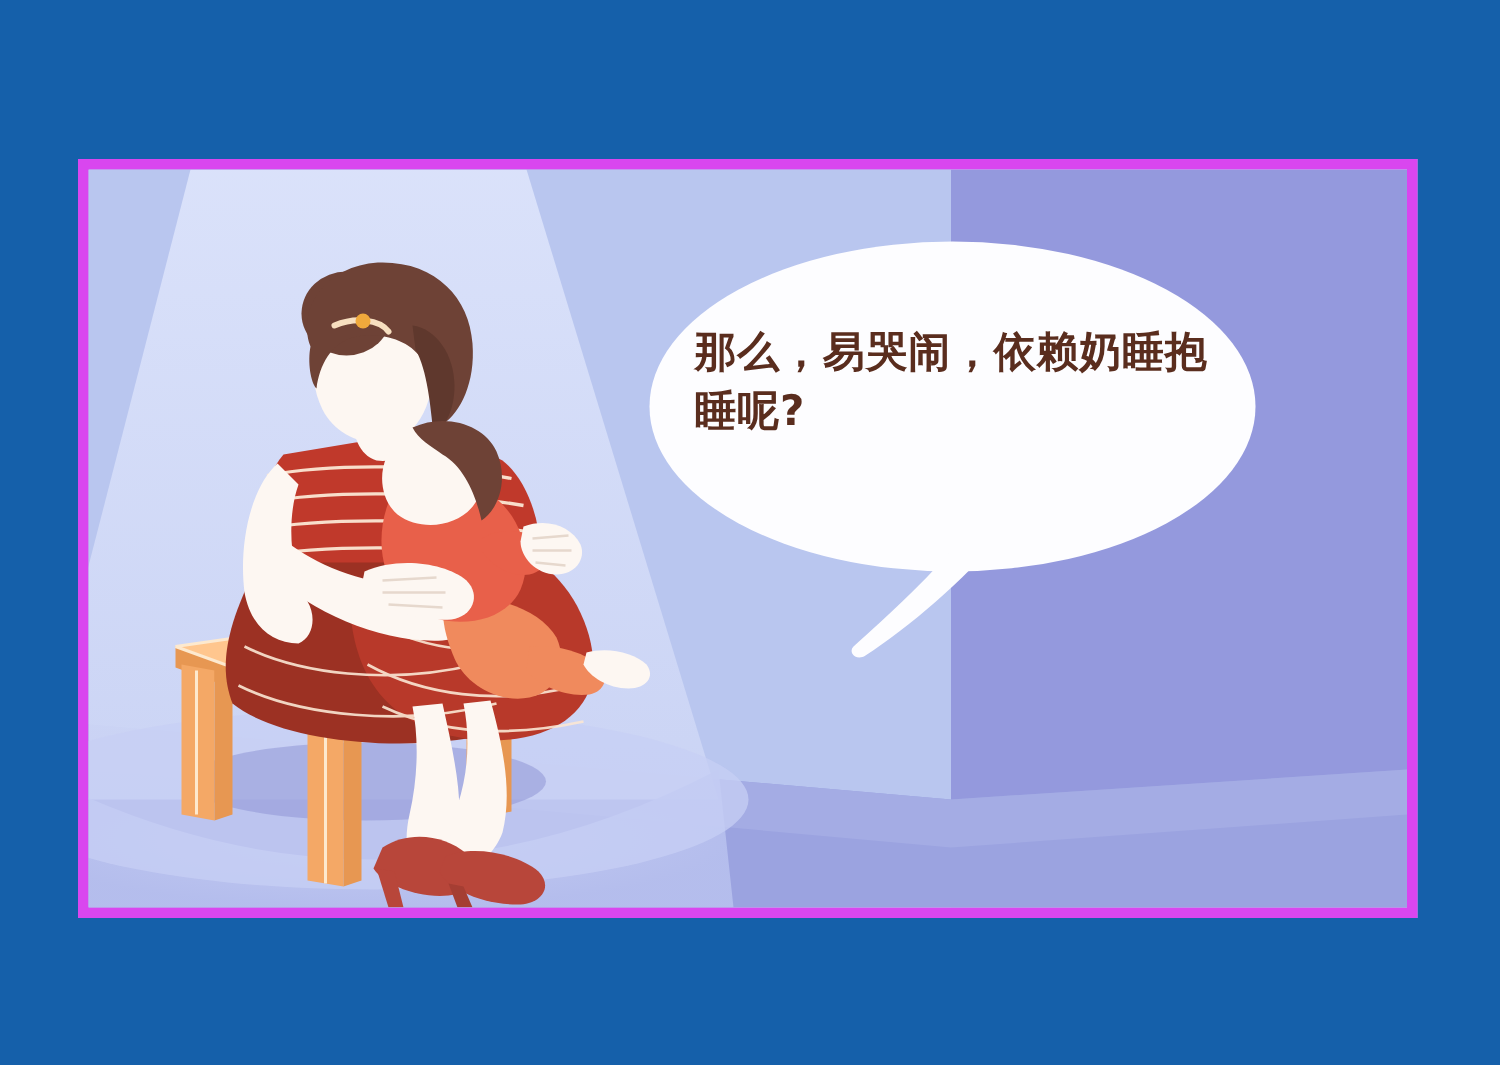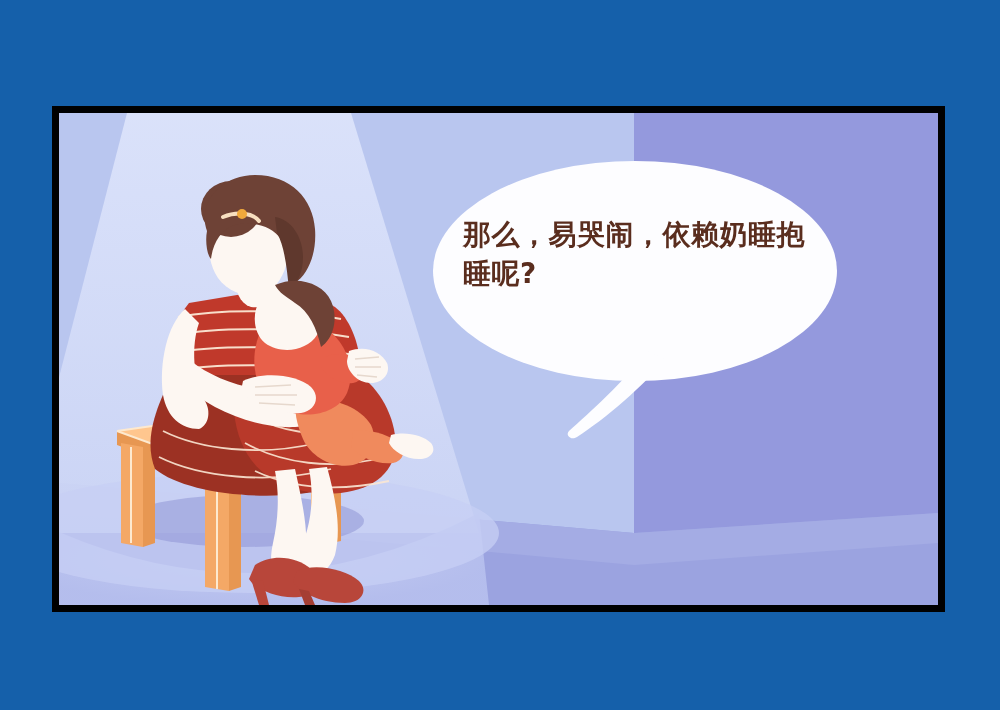--- a/index.html
+++ b/index.html
@@ -9,21 +9,21 @@
     font-family:"Liberation Sans","DejaVu Sans",sans-serif;
   }
   #stage{position:relative;width:1000px;height:710px;}
 
   
   .canvas-bg{position:absolute;inset:0;background:#1560aa;}
 
   
   .panel-frame{
     position:absolute;left:52px;top:106px;width:893px;height:506px;
-    border:7px solid #000000;
+    border:7px solid #d946ef;
     box-sizing:border-box;
     overflow:hidden;
     background:#b9c6ef;
   }
   .panel-inner{position:absolute;inset:0;overflow:hidden;}
 
   
   .illus{position:absolute;left:0;top:0;width:100%;height:100%;display:block;}
 
   

